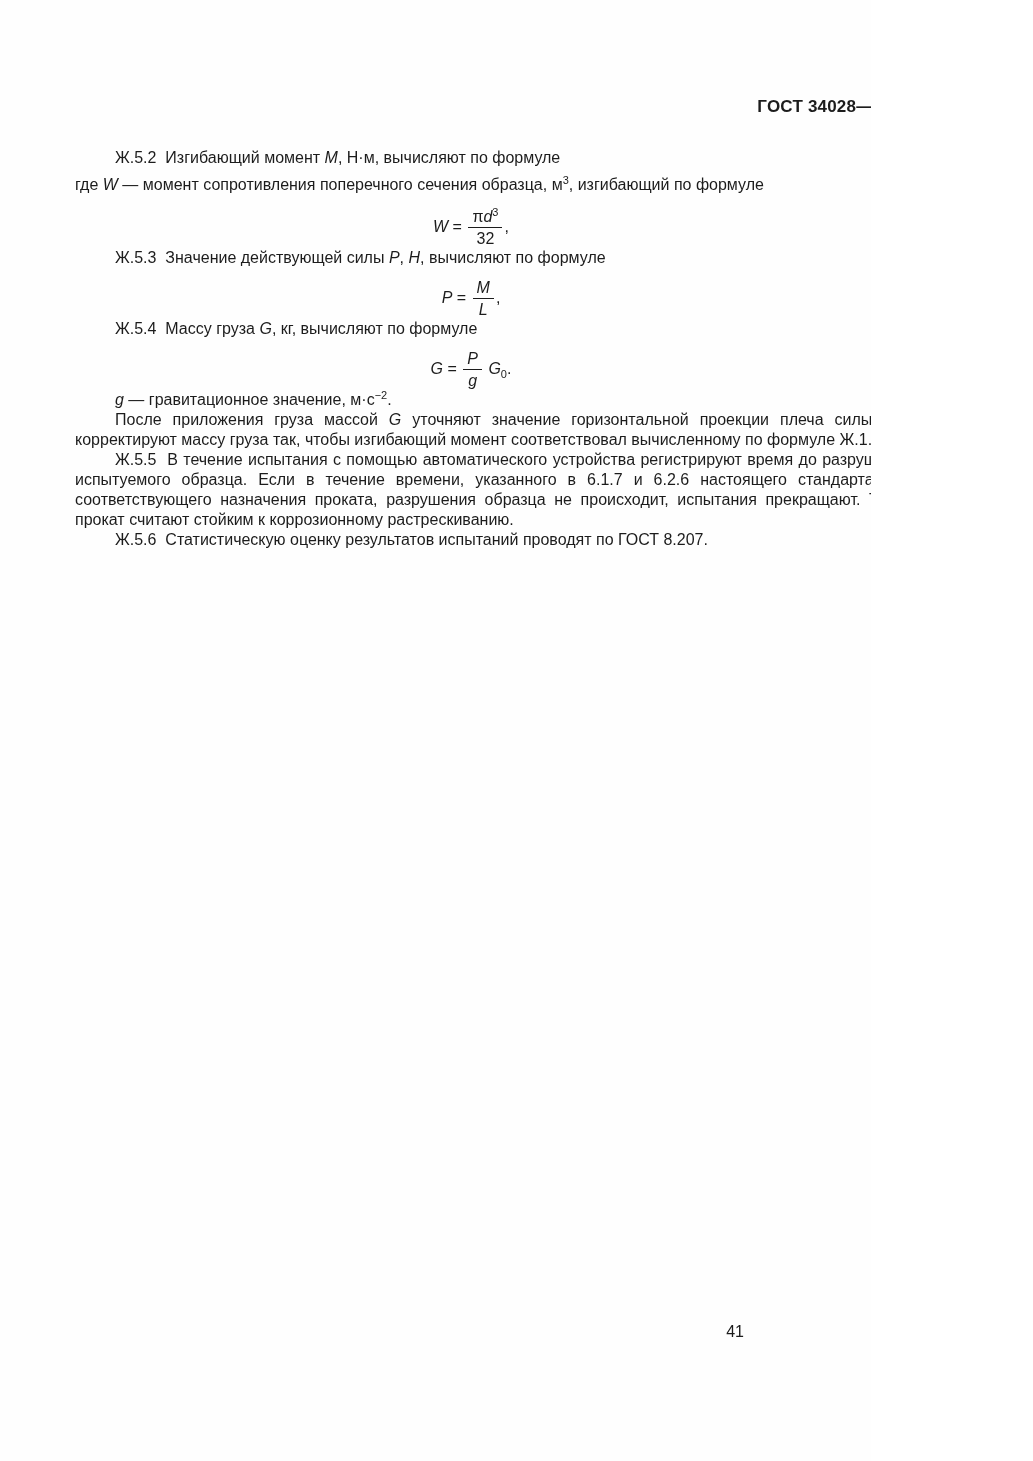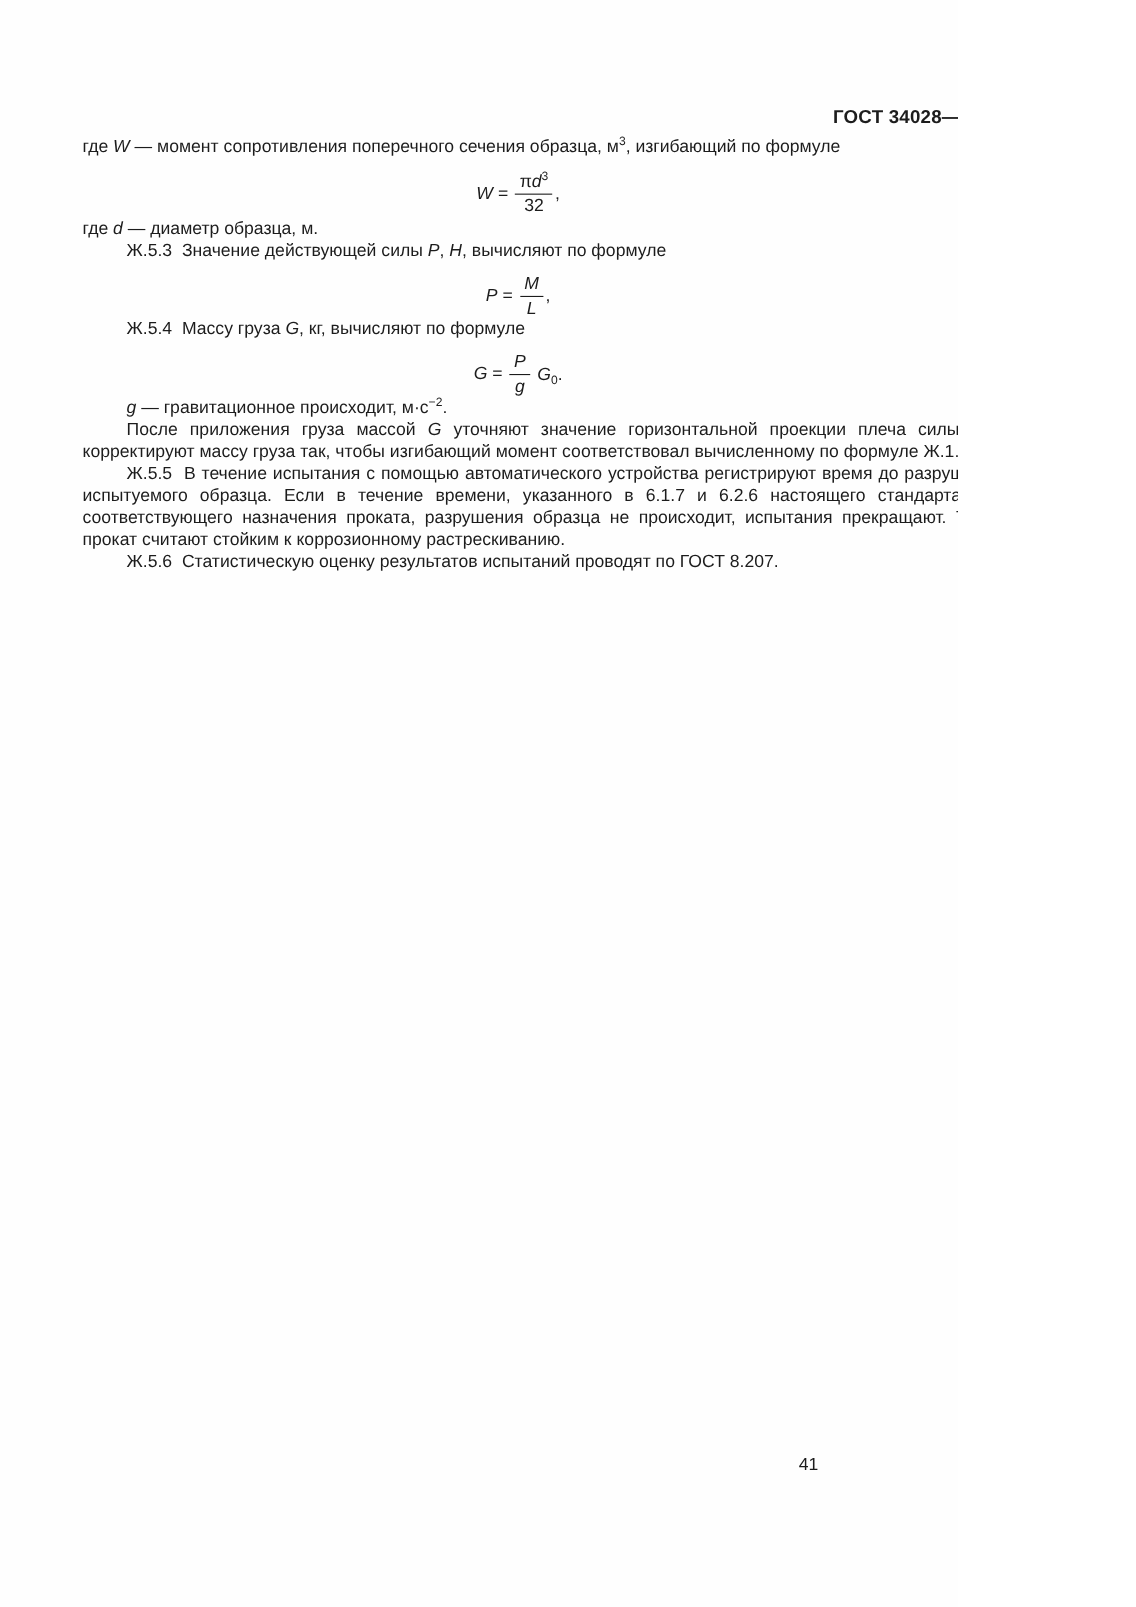--- a/index.html
+++ b/index.html
@@ -59,33 +59,33 @@
   }
 </style>
 </head>
 <body>
 
 <div class="page">
   <div class="content">
 
     <div class="doc-header">ГОСТ 34028—2016</div>
 
+    <div class="para indent" style="margin-top:31px"><span>Ж.5.2&nbsp; Изгибающий момент </span><span style="font-style: italic;">M</span><span>, Н·м, вычисляют по формуле</span></div>
 
 
     <div class="para gde-line" style="margin-top:7px"><span>где </span><span style="font-style: italic;">W</span><span> — момент сопротивления поперечного сечения образца, м</span><sup>3</sup><span>, изгибающий по формуле</span></div>
 
     <div class="formula-row" style="margin-top:12px">
       <span class="formula"><span><span style="font-style: italic;">W</span><span> = </span></span><span class="frac">
             <span class="num"><span>π</span><span style="font-style: italic;">d</span><sup>3</sup></span>
             <span class="den"><span>32</span></span>
           </span><span><span>,</span></span></span>
       <span class="formula-label">(Ж.2)</span>
     </div>
 
-    <div class="para gde-line" style="margin-top:2px"><span>где </span><span style="font-style: italic;">d</span><span> — диаметр образца, м.</span></div>
 
     <div class="para indent"><span>Ж.5.3&nbsp; Значение действующей силы </span><span style="font-style: italic;">P</span><span>, </span><span style="font-style: italic;">Н</span><span>, вычисляют по формуле</span></div>
 
     <div class="formula-row" style="margin-top:10px">
       <span class="formula"><span><span style="font-style: italic;">P</span><span> = </span></span><span class="frac">
             <span class="num"><span style="font-style: italic;">M</span></span>
             <span class="den"><span style="font-style: italic;">L</span></span>
           </span><span><span>,</span></span></span>
       <span class="formula-label">(Ж.3)</span>
     </div>
@@ -95,21 +95,21 @@
 
     <div class="formula-row" style="margin-top:10px">
       <span class="formula"><span><span style="font-style: italic;">G</span><span> = </span></span><span class="frac">
             <span class="num"><span style="font-style: italic;">P</span></span>
             <span class="den"><span style="font-style: italic;">g</span></span>
           </span><span><span>&nbsp;</span><span style="font-style: italic;">G</span><sub>0</sub><span>.</span></span></span>
       <span class="formula-label">(Ж.4)</span>
     </div>
 
 
-    <div class="para" style="padding-left:40px"><span style="font-style: italic;">g</span><span> — гравитационное происходит, м·с</span><sup>−2</sup><span>.</span></div>
+    <div class="para" style="padding-left:40px"><span style="font-style: italic;">g</span><span> — гравитационное значение, м·с</span><sup>−2</sup><span>.</span></div>
 
     <div class="para indent"><span>После приложения груза массой </span><span style="font-style: italic;">G</span><span> уточняют значение горизонтальной проекции плеча силы </span><span style="font-style: italic;">L</span><span> и корректируют массу груза так, чтобы изгибающий момент соответствовал вычисленному по формуле Ж.1.</span></div>
 
     <div class="para indent"><span>Ж.5.5&nbsp; В течение испытания с помощью автоматического устройства регистрируют время до разрушения испытуемого образца. Если в течение времени, указанного в 6.1.7 и 6.2.6 настоящего стандарта для соответствующего назначения проката, разрушения образца не происходит, испытания прекращают. Такой прокат считают стойким к коррозионному растрескиванию.</span></div>
 
     <div class="para indent"><span>Ж.5.6&nbsp; Статистическую оценку результатов испытаний проводят по ГОСТ 8.207.</span></div>
 
   </div>
 
   <div class="page-number">41</div>

